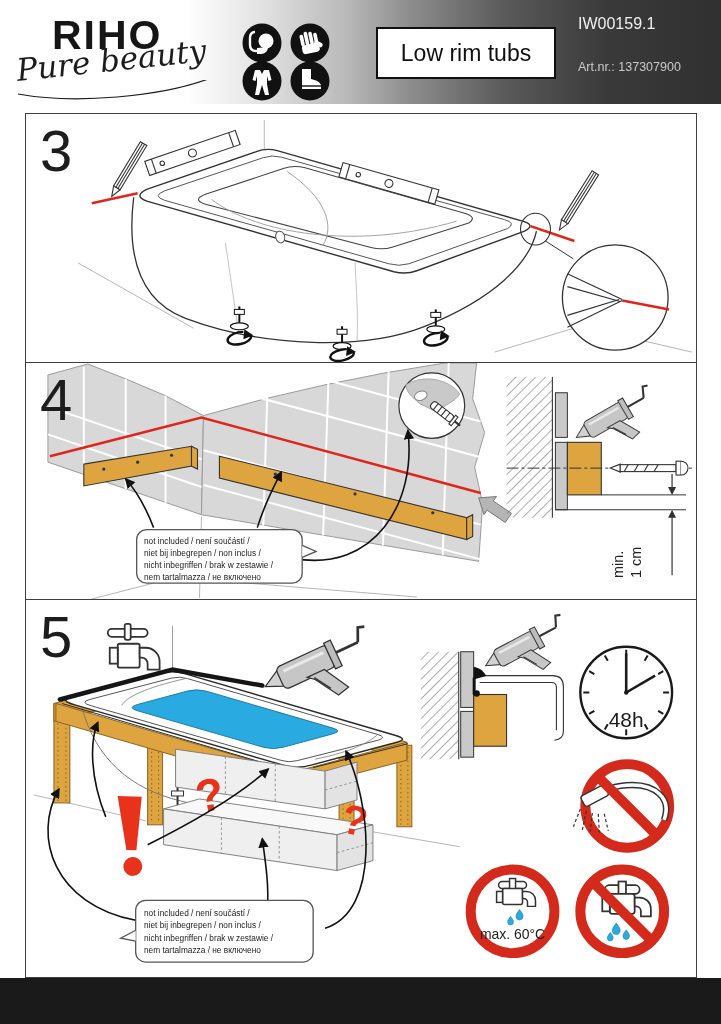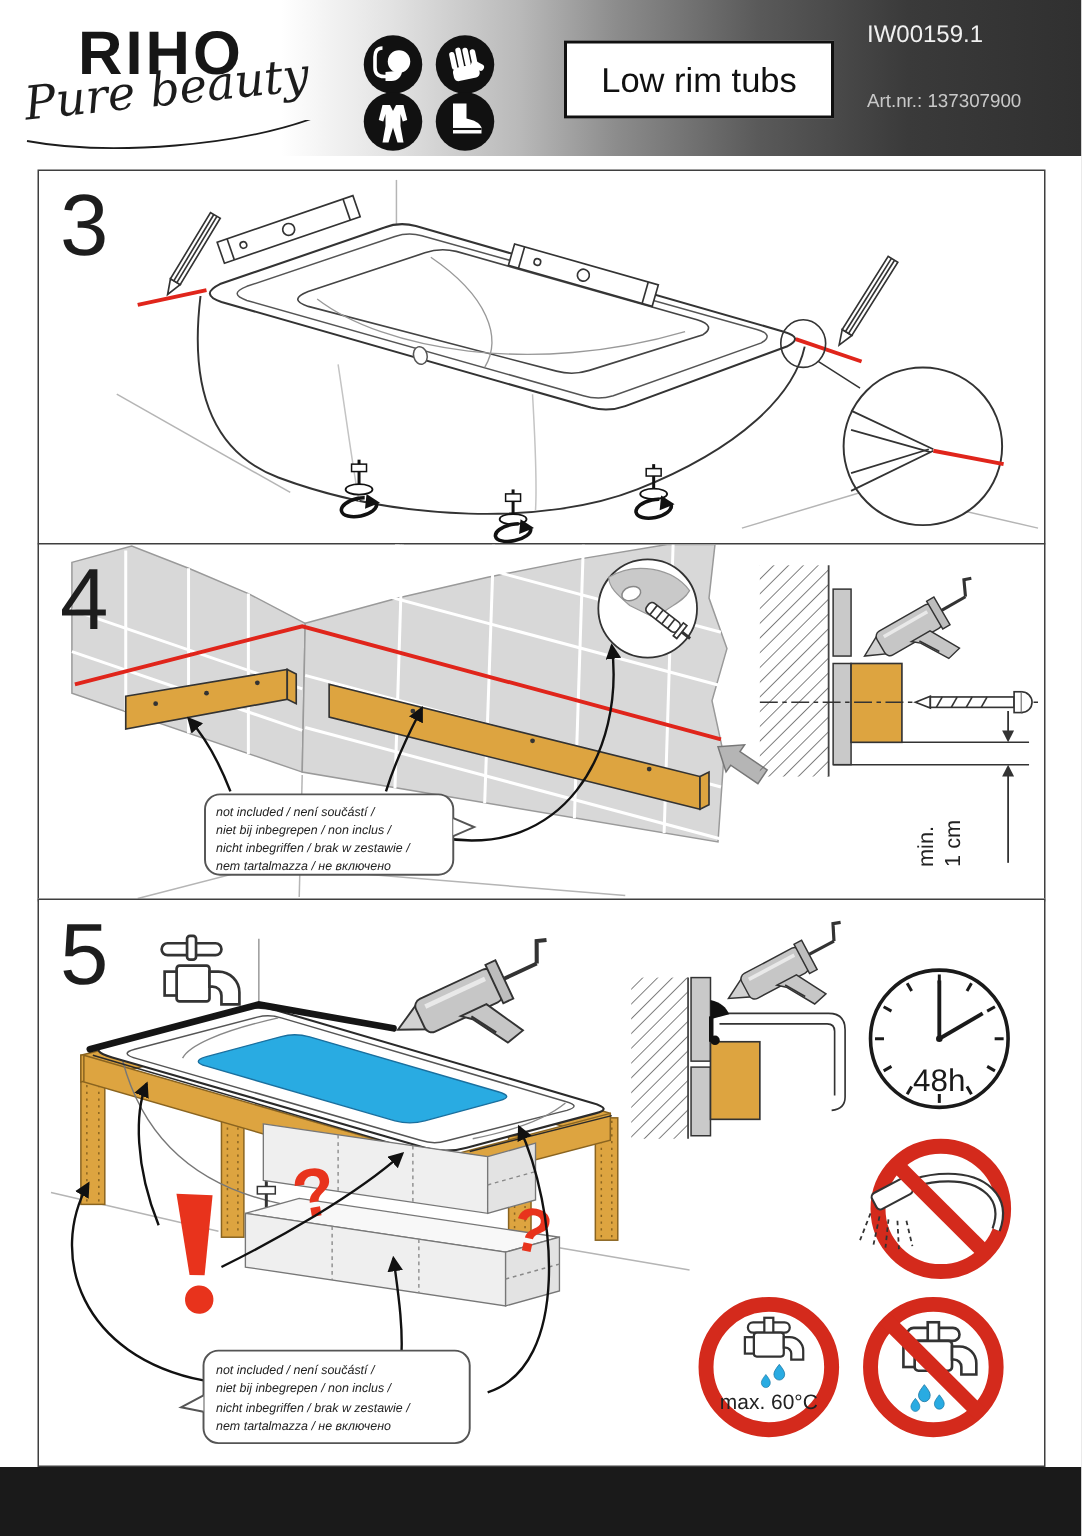--- a/index.html
+++ b/index.html
@@ -42,21 +42,20 @@
   .p4 { top:361.5px; height:239px; }
   .p5 { top:599px;   height:379px; }
 
   .step-num {
     position:absolute; left:14px; top:8px; font-size:58px; font-weight:400;
     color:#1d1d1d; line-height:1;
   }
   .notebox-text {
     position:absolute; font-size:8.3px; line-height:12.3px; color:#222;
     white-space:nowrap;
-    font-style:italic;
   }
   .min-label {
     position:absolute; left:566px; top:160px; width:72px; height:38px;
     transform:rotate(-90deg); font-size:14.5px; color:#222; line-height:18px;
     text-align:left;
   }
   .bottom-bar { position:absolute; left:0; top:978px; width:721px; height:46px; background:#1a1a1a; }
 </style>
 </head>
 <body>

